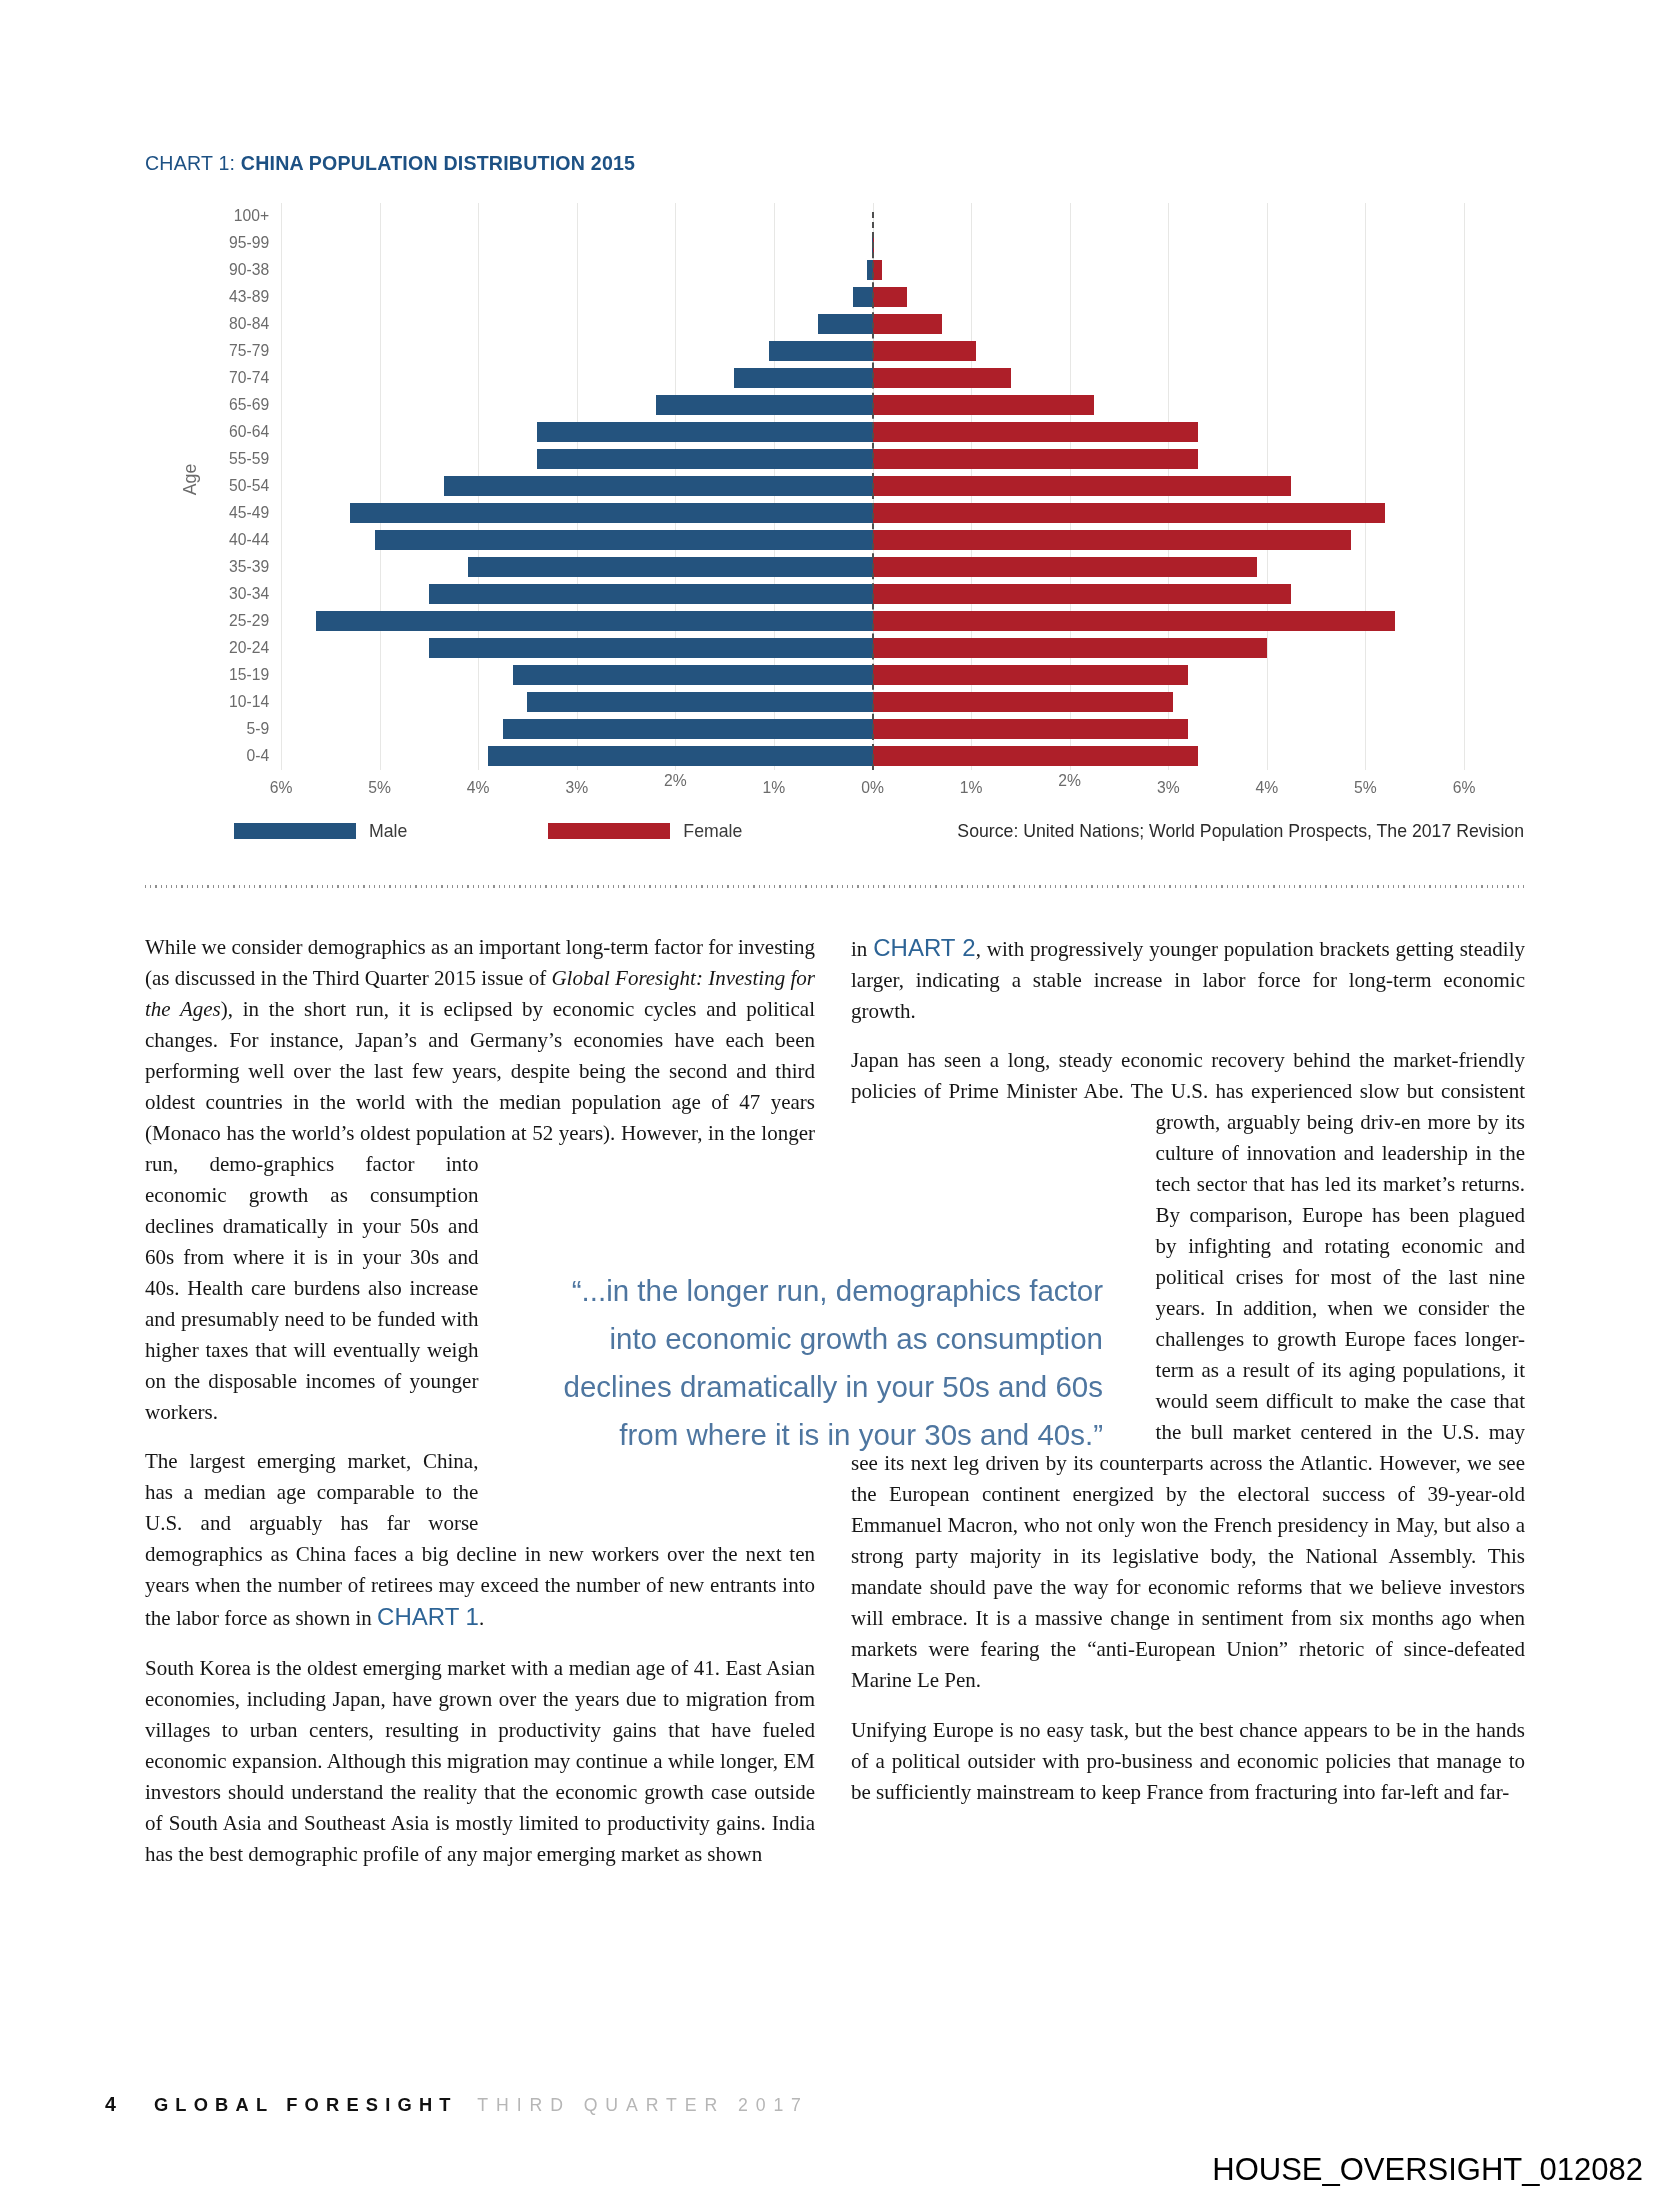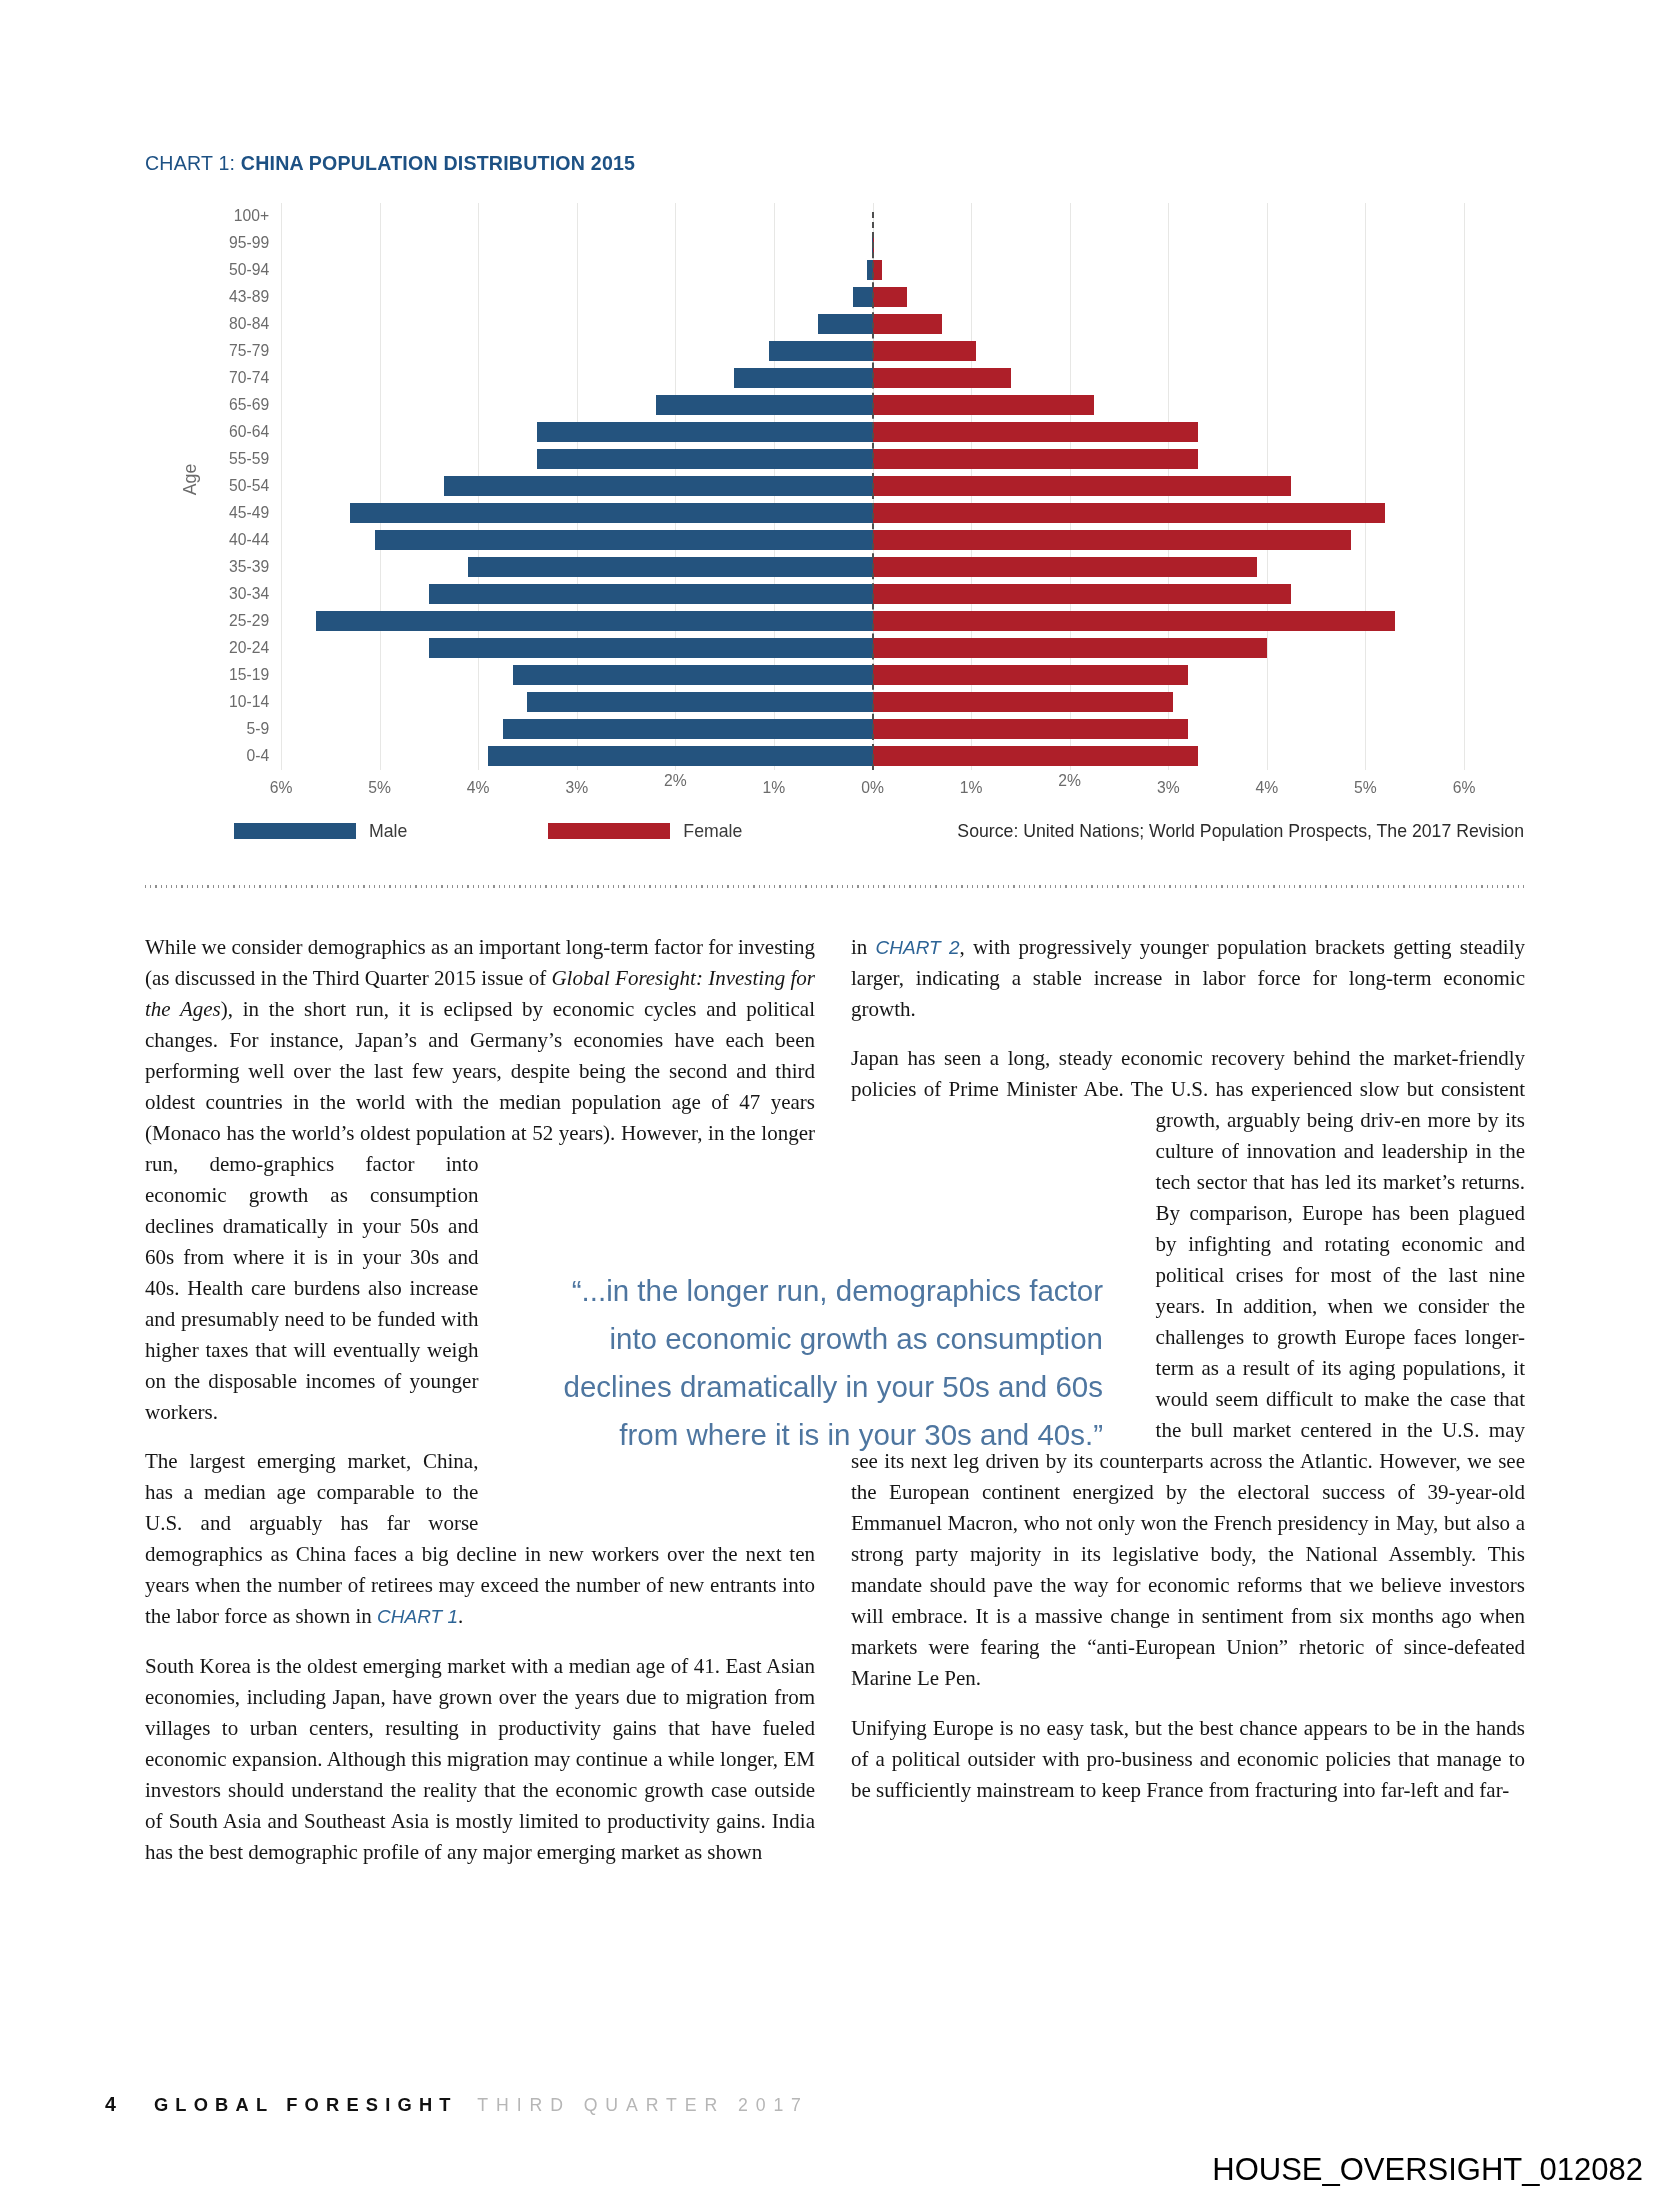--- a/index.html
+++ b/index.html
@@ -40,21 +40,21 @@
   .divider{position:absolute;left:145px;top:885px;width:1379px;height:2.6px;
            background:repeating-linear-gradient(to right,#8f8f8f 0 1.3px,transparent 1.3px 5.2px);}
 
   
   .article{position:absolute;left:145px;top:932px;width:1380px;}
   .col{font-size:21px;line-height:31px;text-align:justify;}
   .col-left{float:left;width:670px;}
   .col-right{float:right;width:674px;}
   .col p{margin:0 0 18.3px 0;}
   .italic{font-style:italic;}
-  .chart-link{font-family:"Liberation Sans",sans-serif;font-size:19px;color:var(--link-blue);cursor:pointer;font-style:italic;}
+  .chart-link{font-family:"Liberation Sans",sans-serif;font-size:24px;color:var(--link-blue);cursor:pointer;}
   .col h2{font-family:"Liberation Serif",serif;font-weight:700;font-size:28px;line-height:31px;
           color:var(--title-blue);margin:23.6px 0 19.6px 0;text-align:left;}
   .pq-spacer-right{float:right;width:313px;height:384px;margin-left:23.6px;}
   .pq-spacer-left{float:left;width:281px;height:339px;margin-right:23.6px;}
   .pull-quote{position:absolute;left:395px;top:335px;width:563px;text-align:right;
               font-family:"Liberation Sans",sans-serif;font-weight:300;font-size:29.5px;line-height:48px;
               color:var(--quote-blue);}
 
   
   .footer{position:absolute;left:105px;top:2093px;font-family:"Liberation Sans",sans-serif;
@@ -72,21 +72,21 @@
 
   <div class="chart-section">
     <div class="chart-title">
       <span class="prefix">CHART 1: </span><span class="main">CHINA POPULATION DISTRIBUTION 2015</span>
     </div>
     <div class="chart-flex">
       <div class="age-title">Age</div>
       <div class="labels-col">
           <div class="age-label">100+</div>
           <div class="age-label">95-99</div>
-          <div class="age-label">50-94</div>
+          <div class="age-label">90-38</div>
           <div class="age-label">43-89</div>
           <div class="age-label">80-84</div>
           <div class="age-label">75-79</div>
           <div class="age-label">70-74</div>
           <div class="age-label">65-69</div>
           <div class="age-label">60-64</div>
           <div class="age-label">55-59</div>
           <div class="age-label">50-54</div>
           <div class="age-label">45-49</div>
           <div class="age-label">40-44</div>

